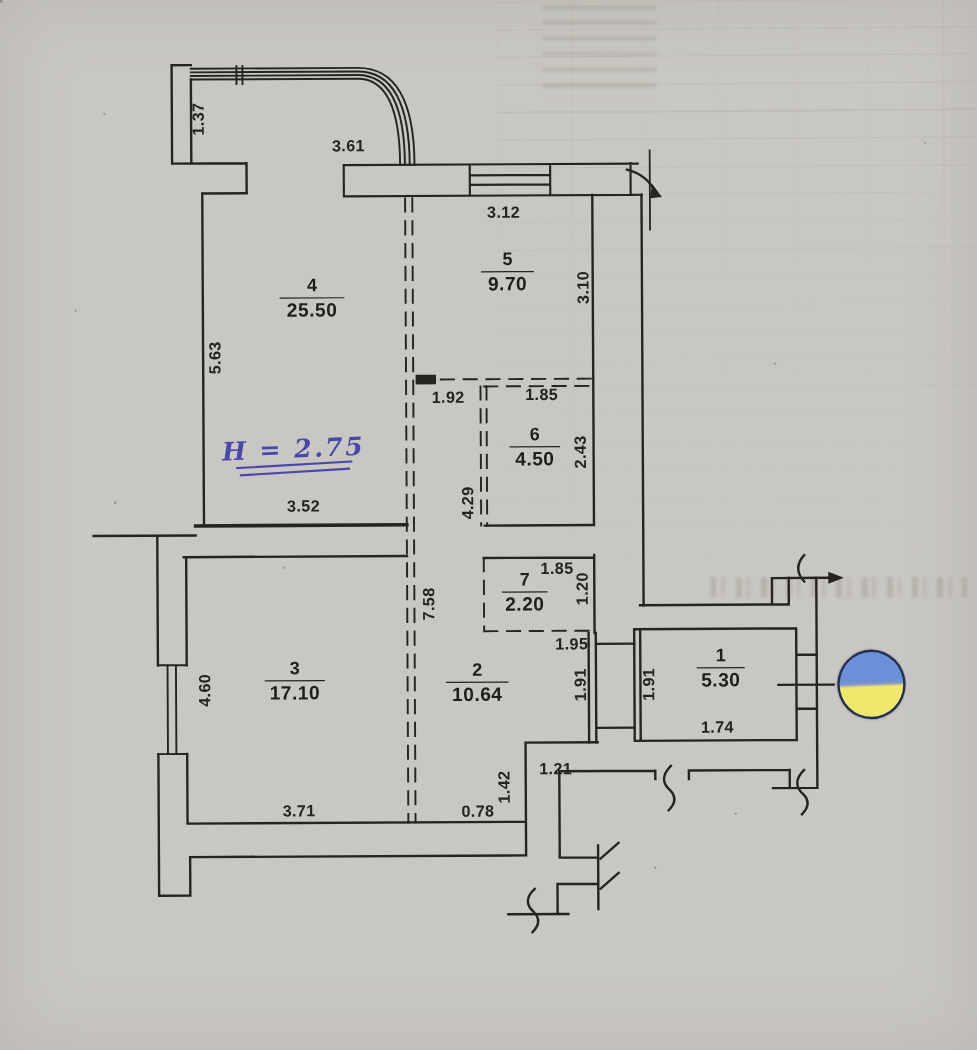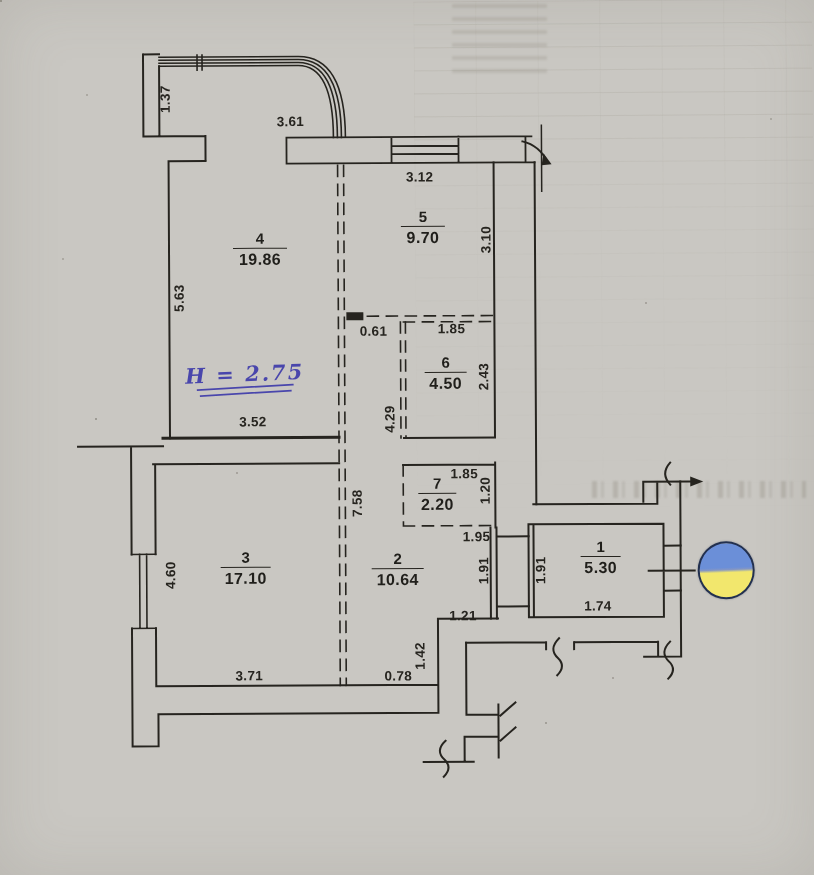--- a/index.html
+++ b/index.html
@@ -145,21 +145,21 @@
         </g>
 
         <g stroke="#4946ac" stroke-width="1.8">
           <path d="M198,389 L293,384 M201,395 L291,390"></path>
         </g>
       </g>
     </svg>
 
     <div class="room" style="left:261px;top:249px">
       <span class="num" style="min-width:54px">4</span>
-      <span class="area">19.86</span>
+      <span class="area">25.50</span>
     </div>
     <div class="room" style="left:424px;top:228px">
       <span class="num" style="min-width:44px">5</span>
       <span class="area">9.70</span>
     </div>
     <div class="room" style="left:446px;top:374px">
       <span class="num" style="min-width:42px">6</span>
       <span class="area">4.50</span>
     </div>
     <div class="room" style="left:437px;top:495px">
@@ -177,33 +177,33 @@
     <div class="room" style="left:600px;top:559px">
       <span class="num" style="min-width:40px">1</span>
       <span class="area">5.30</span>
     </div>
 
     <div class="dim v" style="left:167px;top:98px">1.37</div>
     <div class="dim" style="left:292px;top:121px">3.61</div>
     <div class="dim" style="left:421px;top:177px">3.12</div>
     <div class="dim v" style="left:487px;top:240px">3.10</div>
     <div class="dim v" style="left:180px;top:297px">5.63</div>
-    <div class="dim" style="left:374px;top:331px">0.61</div>
+    <div class="dim" style="left:374px;top:331px">1.92</div>
     <div class="dim" style="left:452px;top:329px">1.85</div>
     <div class="dim v" style="left:484px;top:377px">2.43</div>
     <div class="dim v" style="left:390px;top:419px">4.29</div>
     <div class="dim" style="left:253px;top:421px">3.52</div>
     <div class="dim" style="left:464px;top:474px">1.85</div>
     <div class="dim v" style="left:485px;top:491px">1.20</div>
     <div class="dim v" style="left:357px;top:503px">7.58</div>
     <div class="dim" style="left:476px;top:537px">1.95</div>
     <div class="dim v" style="left:170px;top:574px">4.60</div>
     <div class="dim v" style="left:483px;top:571px">1.91</div>
     <div class="dim v" style="left:540px;top:571px">1.91</div>
-    <div class="dim" style="left:462px;top:616px">1.21</div>
+    <div class="dim" style="left:462px;top:641px">1.21</div>
     <div class="dim" style="left:597px;top:607px">1.74</div>
     <div class="dim v" style="left:419px;top:656px">1.42</div>
     <div class="dim" style="left:248px;top:675px">3.71</div>
     <div class="dim" style="left:397px;top:676px">0.78</div>
 
     <div class="hnote">H = 2.75</div>
 
     <div class="flag"></div>
   </div>
 </div>

